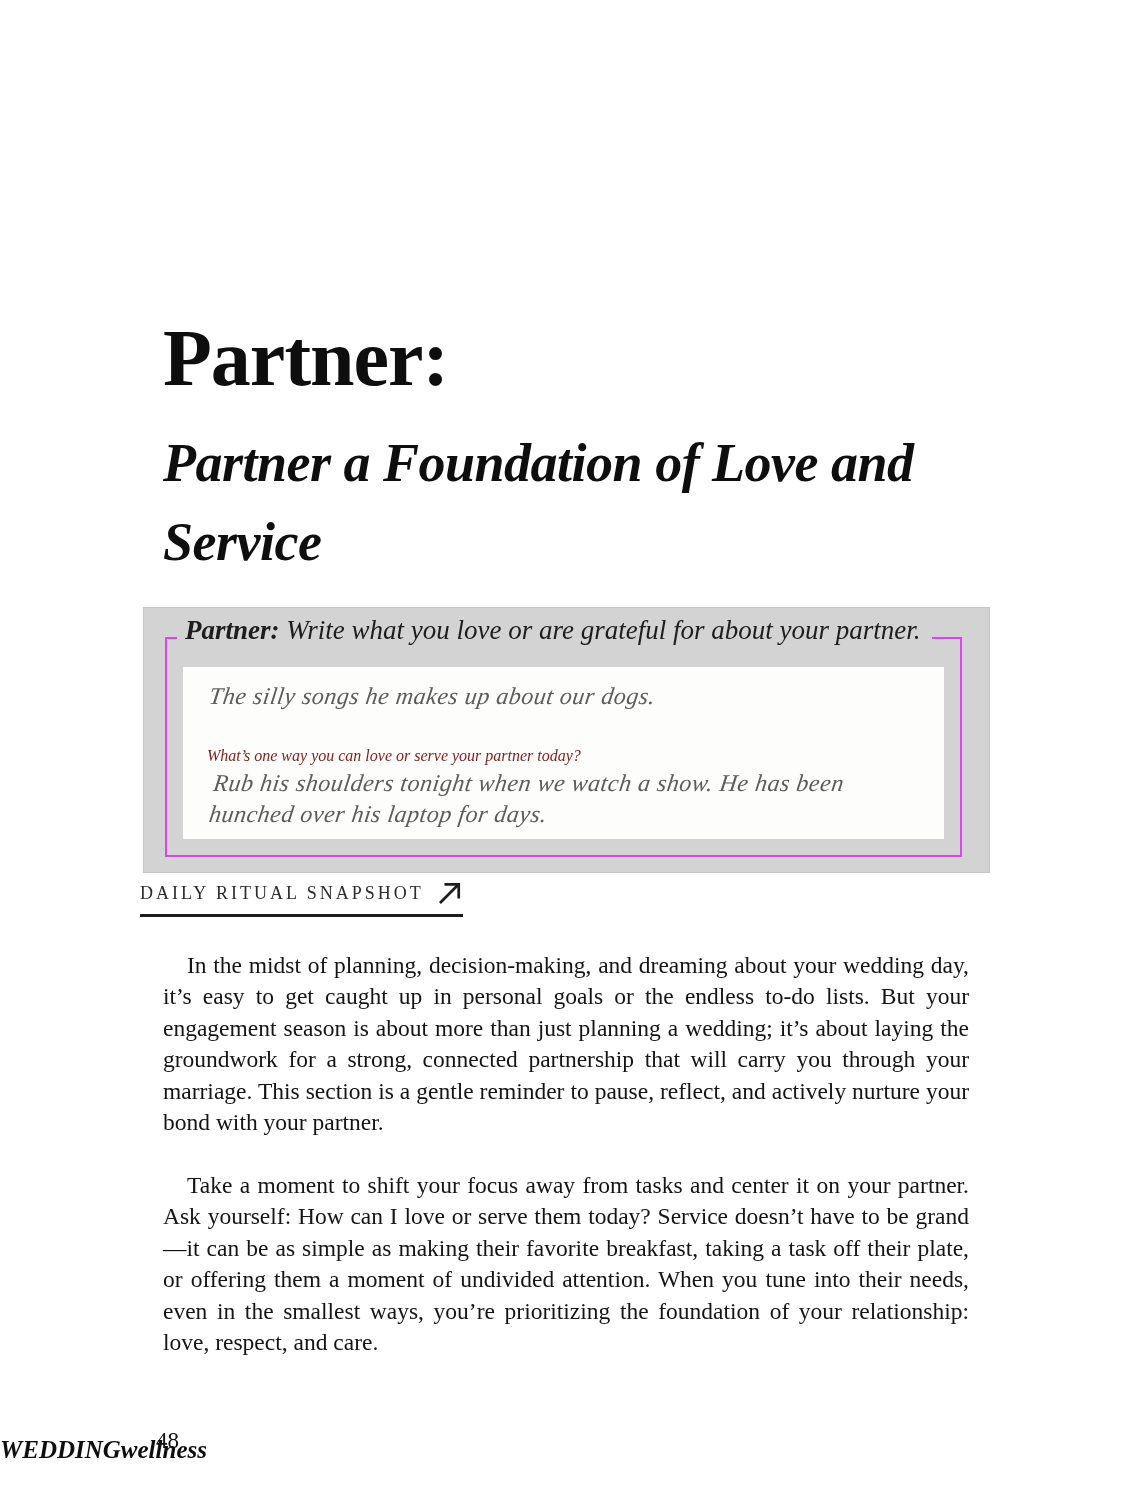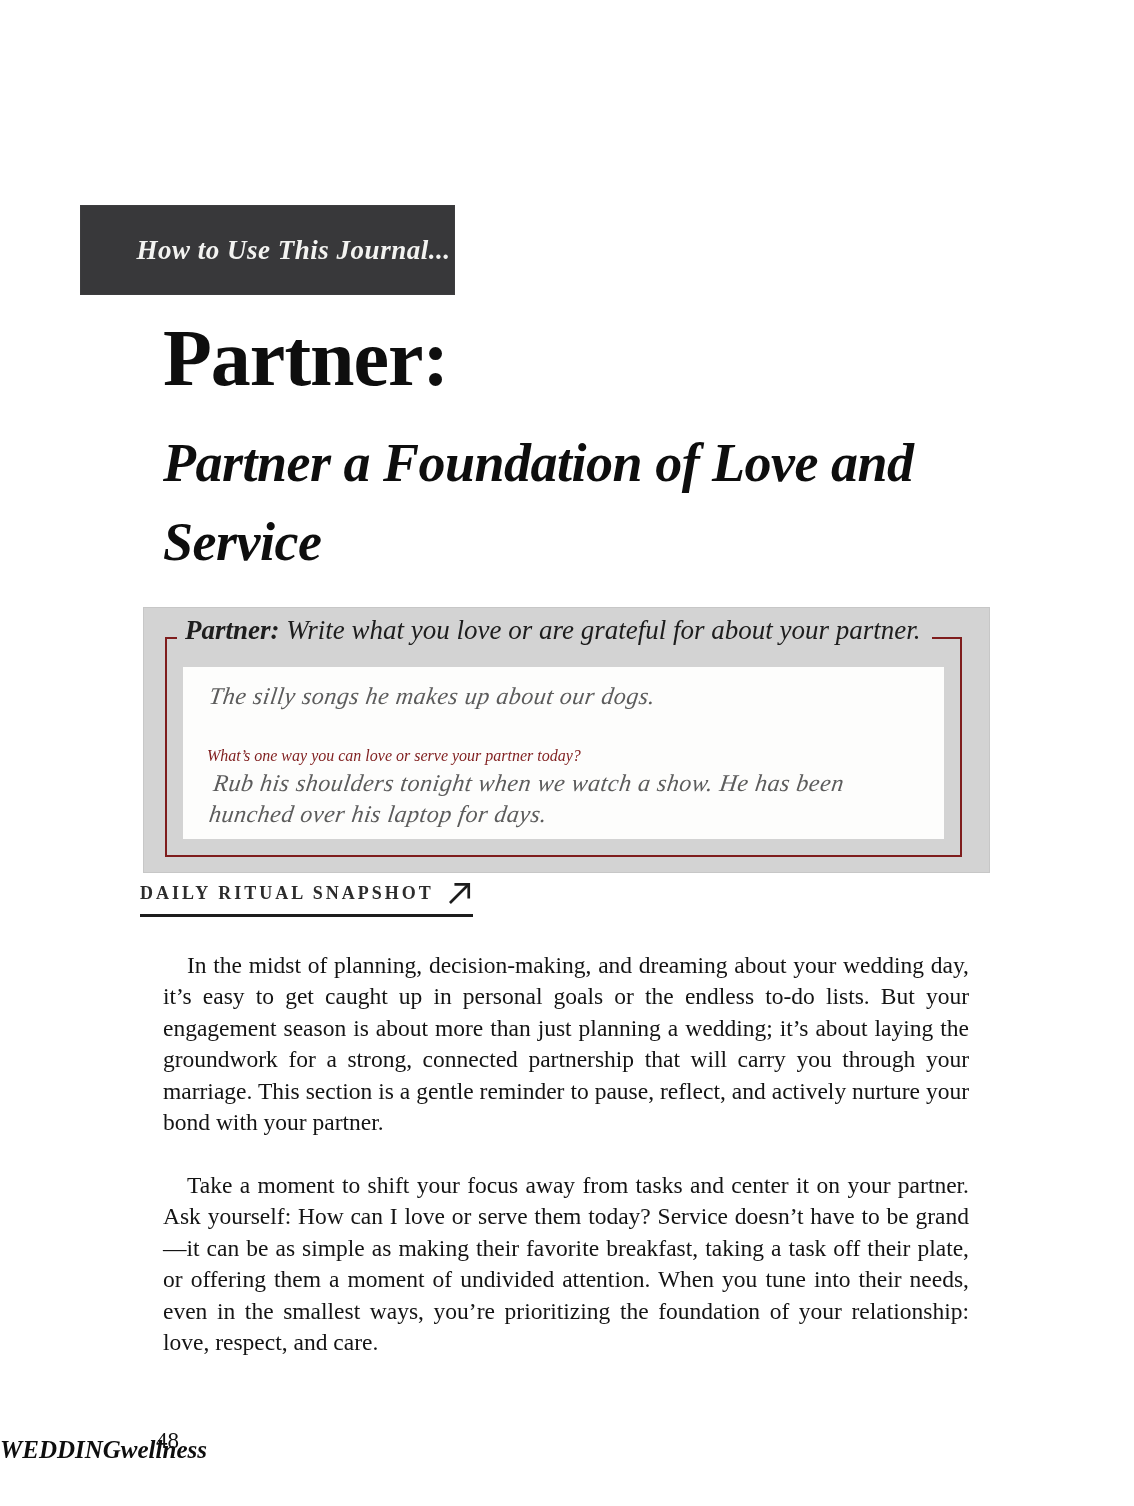--- a/index.html
+++ b/index.html
@@ -80,21 +80,21 @@
     background: #d3d3d3;
     box-shadow: 0 0 0 1px #c7c7c7 inset;
     box-sizing: border-box;
   }
   .journal-border {
     position: absolute;
     left: 22px;
     right: 28px;
     top: 30px;
     bottom: 16px;
-    border: 2px solid #7f1d1d;
+    border: 2px solid #d946ef;
   }
   .journal-legend {
     position: absolute;
     top: -23px;
     left: 10px;
     background: #d3d3d3;
     padding: 0 12px 4px 8px;
     font-style: italic;
     font-size: 27px;
     line-height: 1.1;
@@ -138,21 +138,21 @@
     left: 140px;
     top: 880px;
     display: inline-flex;
     align-items: center;
     gap: 12px;
     padding-bottom: 7px;
     border-bottom: 3px solid #1c1c1c;
   }
   .snapshot-label {
     font-size: 18px;
-    font-weight: 700;
+    font-weight: 400;
     letter-spacing: 3px;
     color: #2c2c2c;
     white-space: nowrap;
   }
   .snapshot-arrow { display: block; }
 
   
   .body-copy {
     position: absolute;
     left: 163px;
@@ -187,23 +187,20 @@
     font-weight: 700;
     letter-spacing: 0;
     color: #0e0e0e;
   }
 </style>
 </head>
 <body>
 
 <div class="page">
 
-  <div class="banner">
-    <span class="banner-text">How to Use This Journal...</span>
-  </div>
 
   <div class="title-block">
     <h1 class="chapter-title">Partner:</h1>
     <h2 class="chapter-subtitle">Partner a Foundation of Love and Service</h2>
   </div>
 
   <div class="journal-panel">
     <div class="journal-border">
       <div class="journal-legend">
         <span class="legend-bold">Partner:</span><span> Write what you love or are grateful for about your partner.</span>

